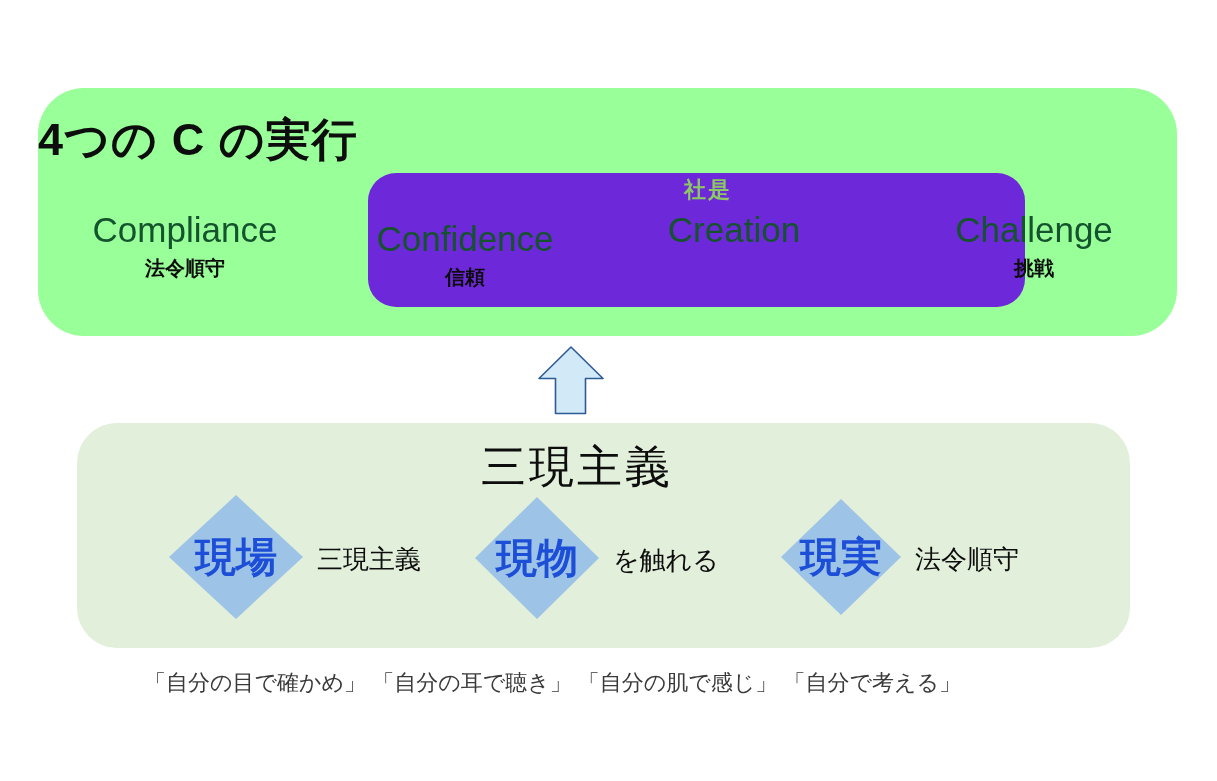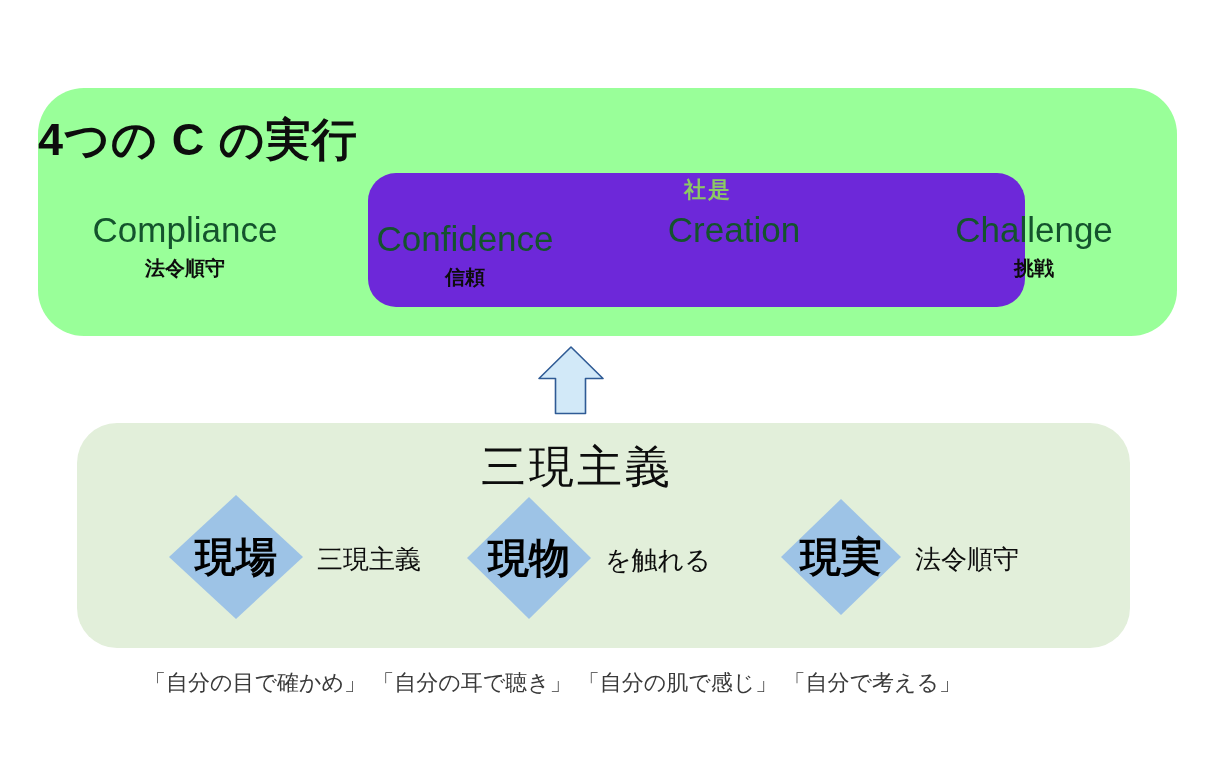--- a/index.html
+++ b/index.html
@@ -41,32 +41,32 @@
     background:#E2EFDA;border-radius:40px;
   }
   .bottom-title{
     position:absolute;left:0;top:14px;width:970px;text-align:center;
     font-size:45px;font-weight:normal;color:#0d0d0d;letter-spacing:3px;padding-left:15px;
   }
   .gen-row{
     position:absolute;display:flex;align-items:center;
   }
   .row-0{left:92px;top:72px;}
-  .row-1{left:390px;top:74px;}
+  .row-1{left:398px;top:74px;}
   .row-2{left:704px;top:76px;}
   .diamond{
     background:#9DC3E6;
     clip-path:polygon(50% 0,100% 50%,50% 100%,0 50%);
     display:flex;align-items:center;justify-content:center;
     flex:none;
   }
   .d-0{width:134px;height:124px;}
   .d-1{width:124px;height:122px;}
   .d-2{width:120px;height:116px;}
-  .diamond .kw{font-size:41px;font-weight:bold;color:#000000;white-space:nowrap;}
+  .diamond .kw{font-size:41px;font-weight:bold;color:#1d4ed8;white-space:nowrap;}
   .gen-action{font-size:26px;color:#0d0d0d;margin-left:14px;white-space:nowrap;margin-top:4px;}
   
   .caption{
     position:absolute;left:0;top:668px;width:1105px;text-align:center;
     font-size:22px;color:#3A3A3A;white-space:nowrap;
   }
 </style>
 </head>
 <body>
 

